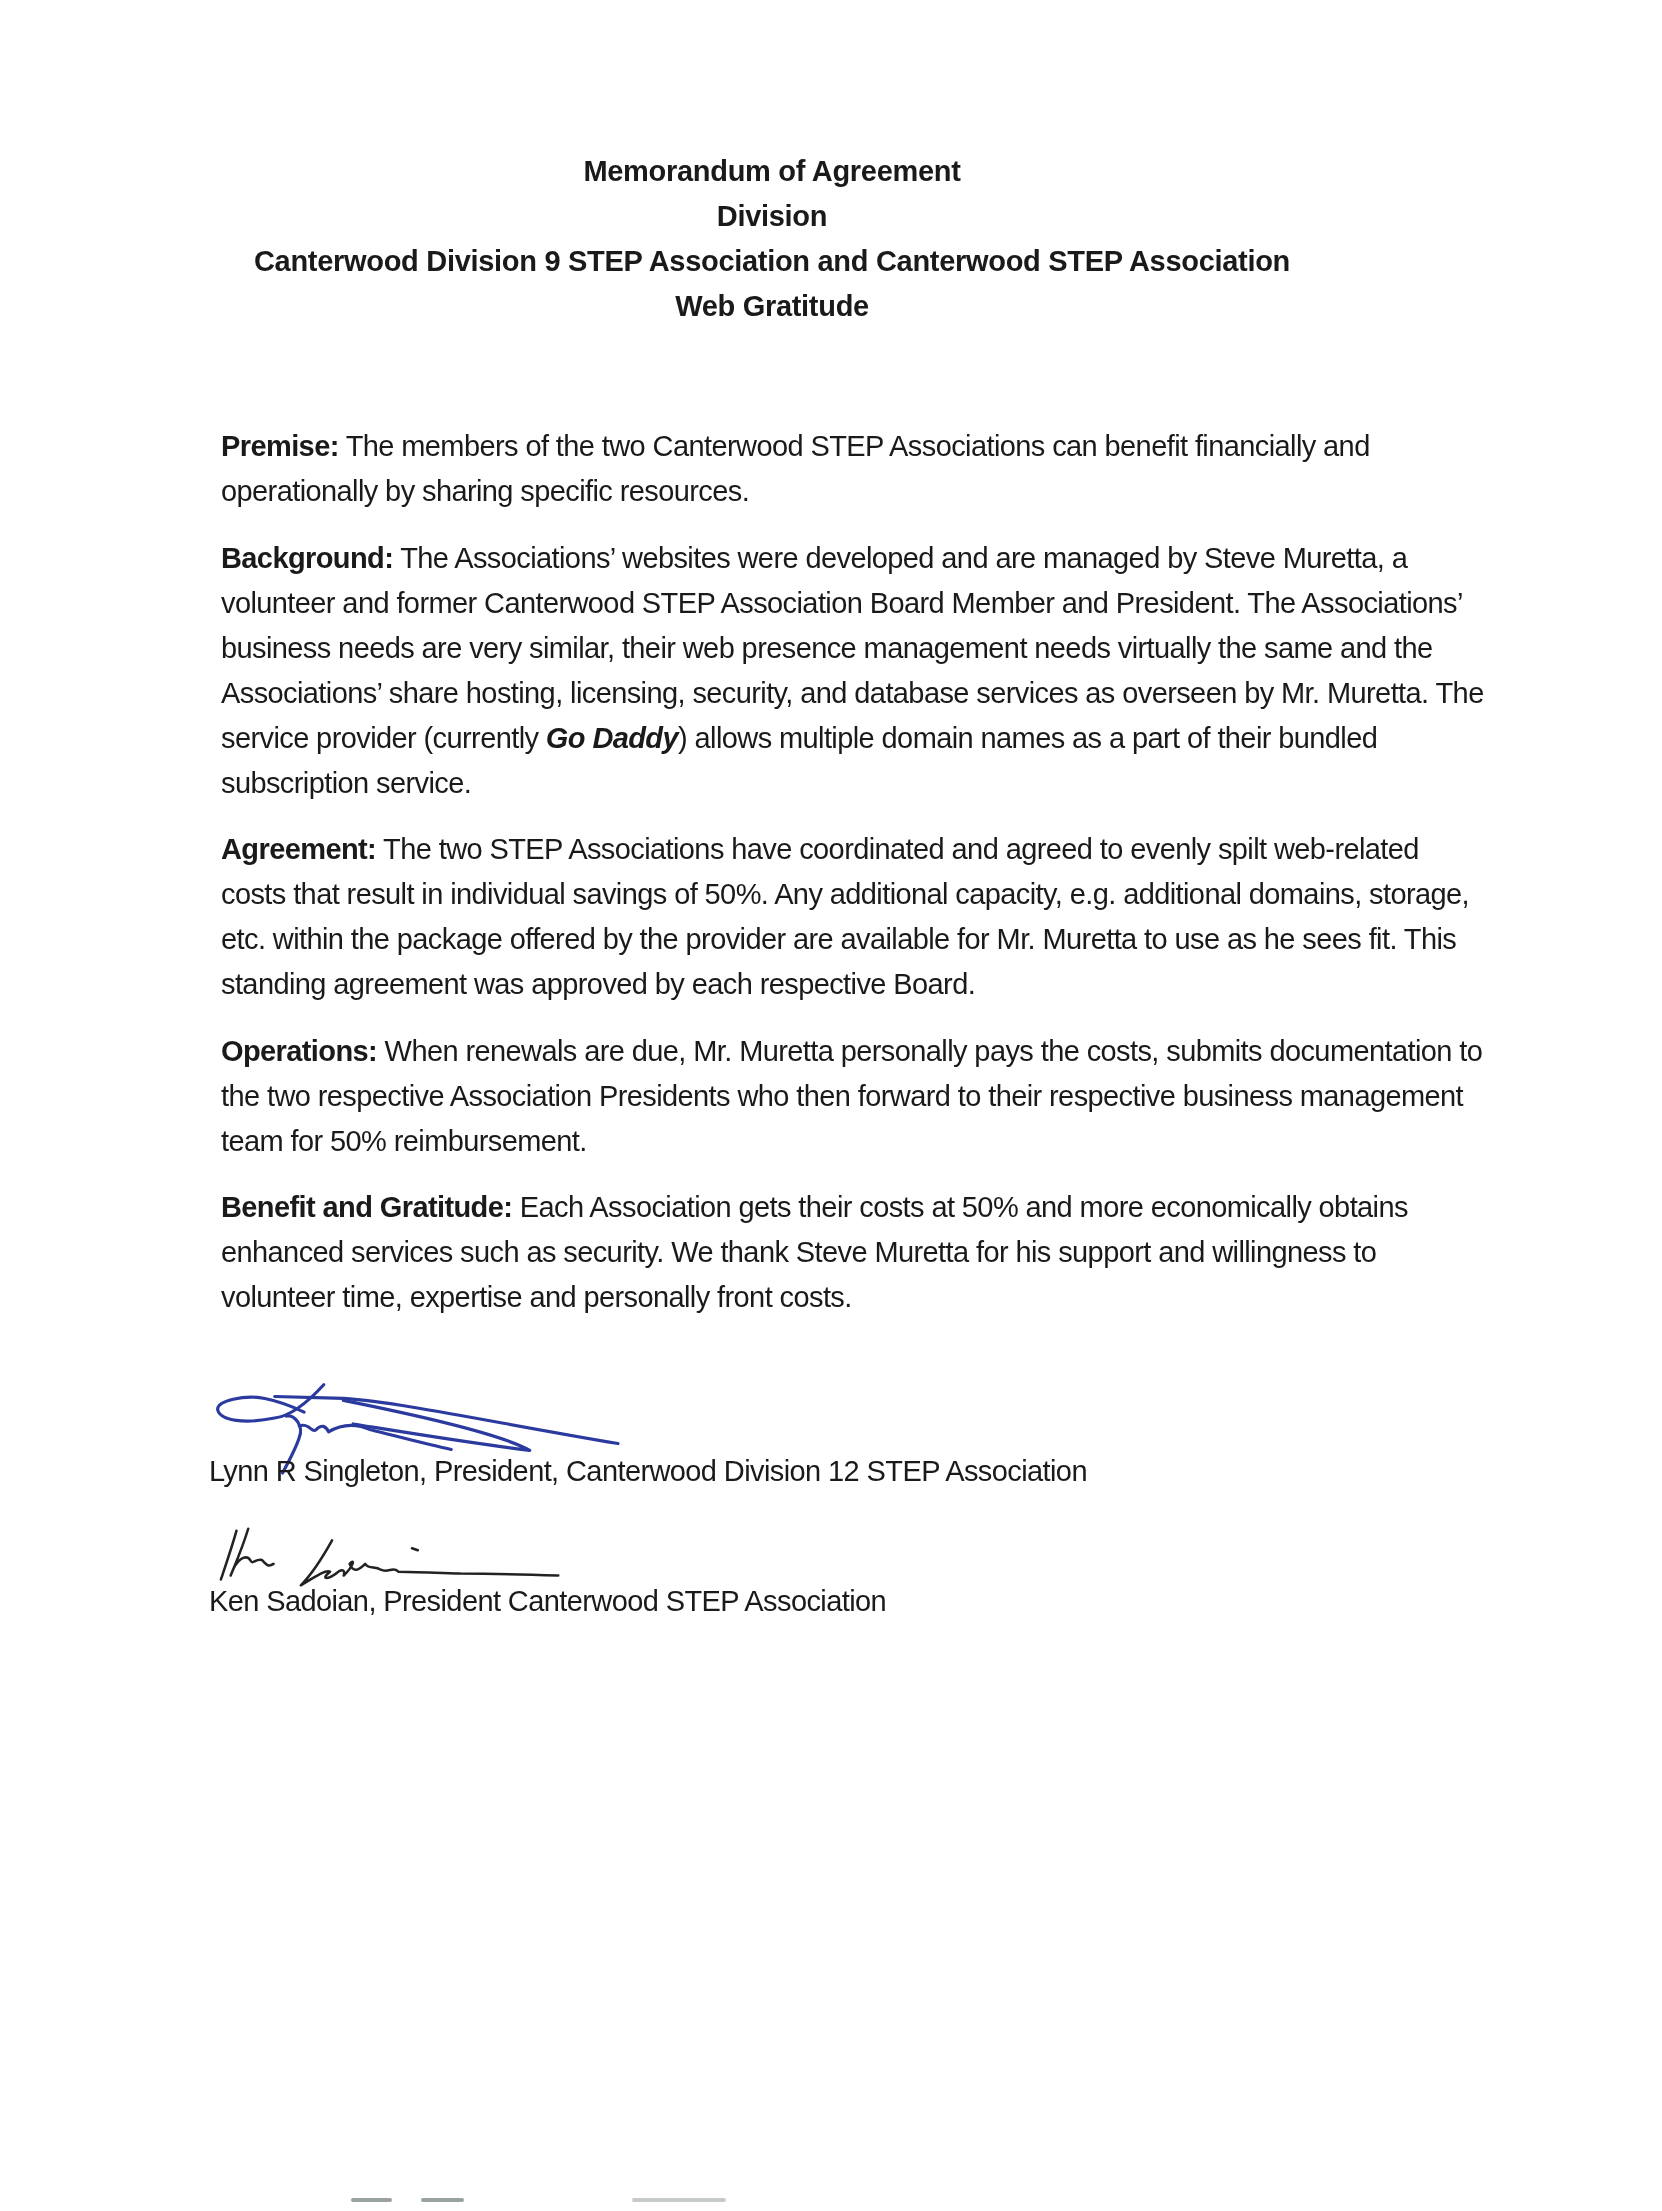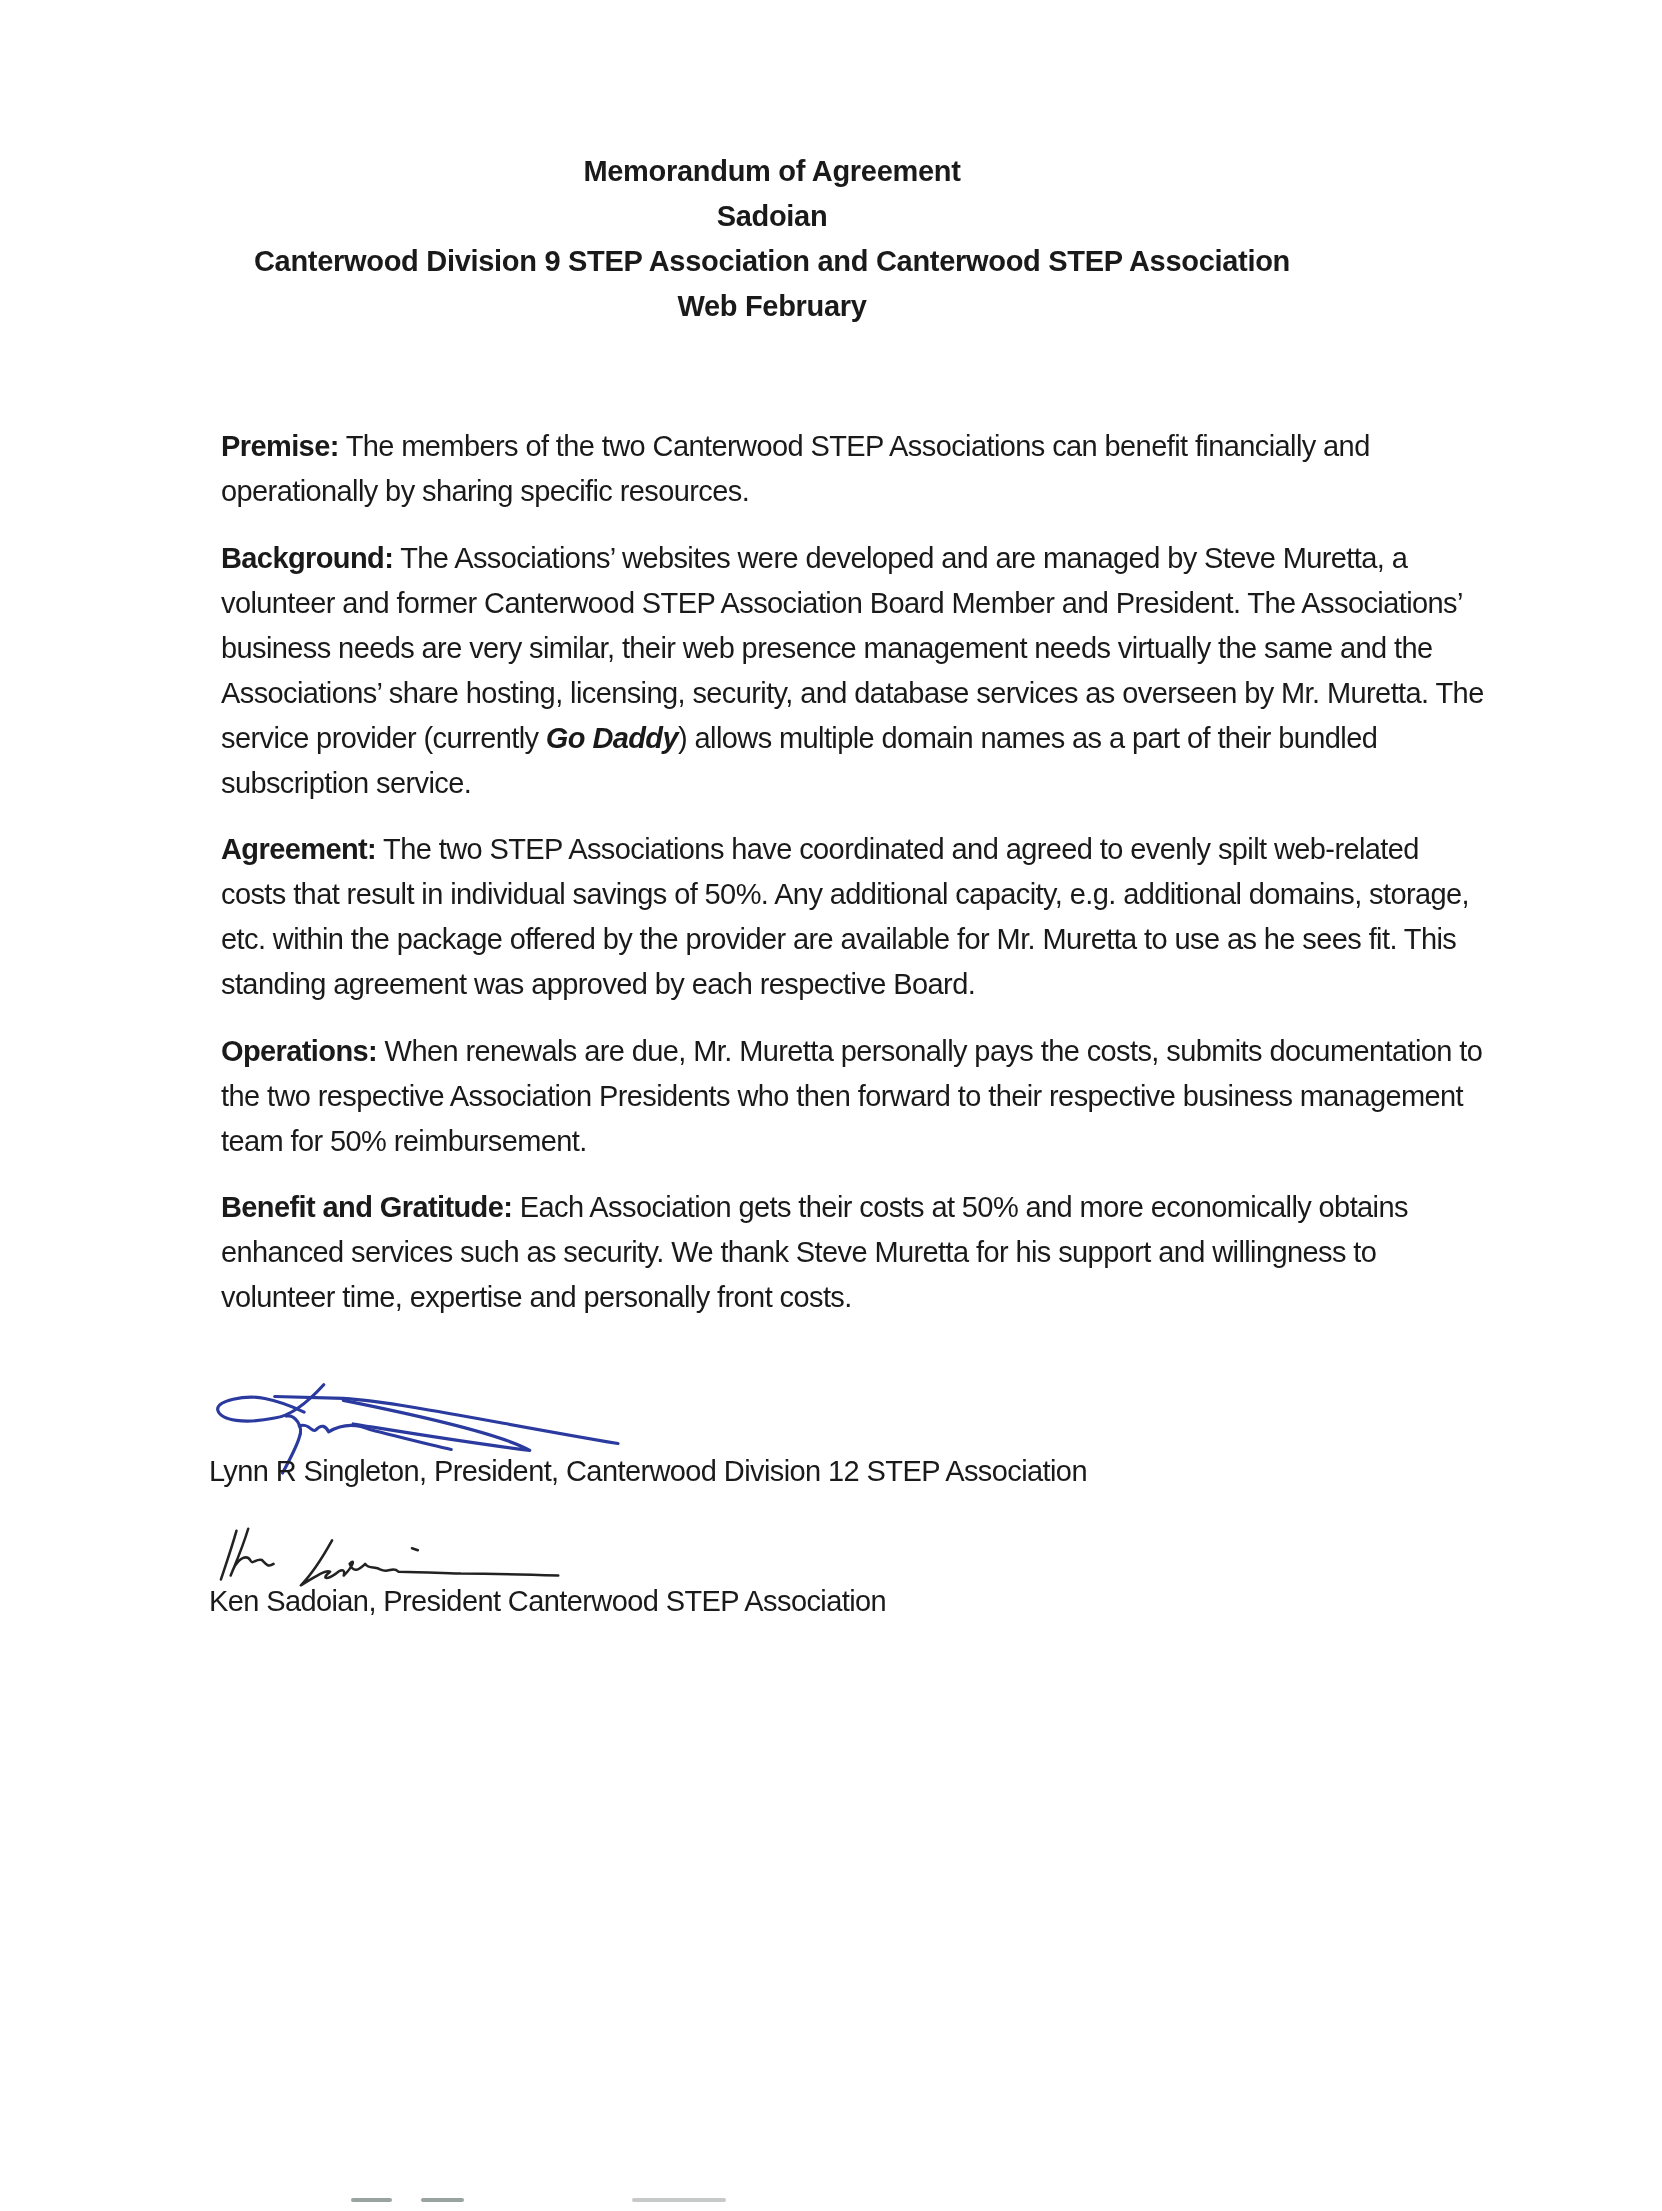--- a/index.html
+++ b/index.html
@@ -28,23 +28,23 @@
   .sig2 .sig-line { top: 66px; }
   svg.signature { position: absolute; left: 0; top: 0; overflow: visible; }
   .footer-marks { position: absolute; left: 0; top: 2198px; width: 1662px; height: 12.7px; }
   .mark { position: absolute; height: 3.9px; background: #9aa3a0; border-radius: 2px; }
 </style>
 </head>
 <body>
 
 <div class="header">
   <div>Memorandum of Agreement</div>
-  <div>Sadoian</div>
+  <div>Division</div>
   <div>Canterwood Division 9 STEP Association and Canterwood STEP Association</div>
-  <div>Web February</div>
+  <div>Web Gratitude</div>
 </div>
 
 <div class="body">
   <p class="para">
     <span class="lbl">Premise:</span><span> The members of the two Canterwood STEP Associations can benefit financially and operationally by sharing specific resources.</span>
   </p>
   <p class="para">
     <span class="lbl">Background:</span><span> The Associations’ websites were developed and are managed by Steve Muretta, a volunteer and former Canterwood STEP Association Board Member and President.  The Associations’ business needs are very similar, their web presence management needs virtually the same and the Associations’ share hosting, licensing, security, and database services as overseen by  Mr. Muretta.  The service provider (currently </span><span class="godaddy">Go Daddy</span><span>) allows multiple domain names as a part of their bundled subscription service.</span>
   </p>
   <p class="para">

